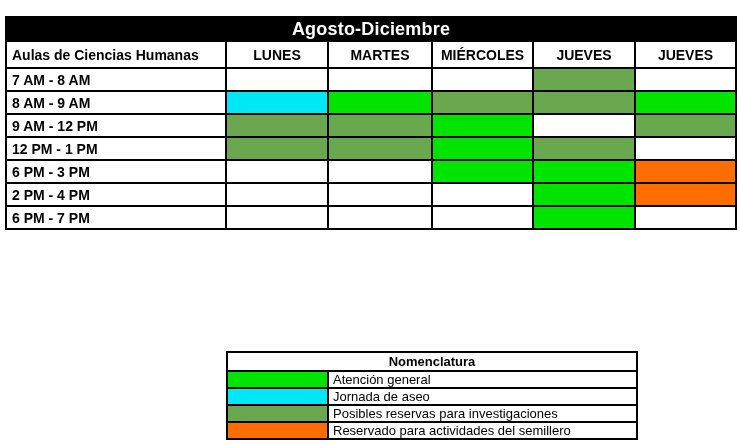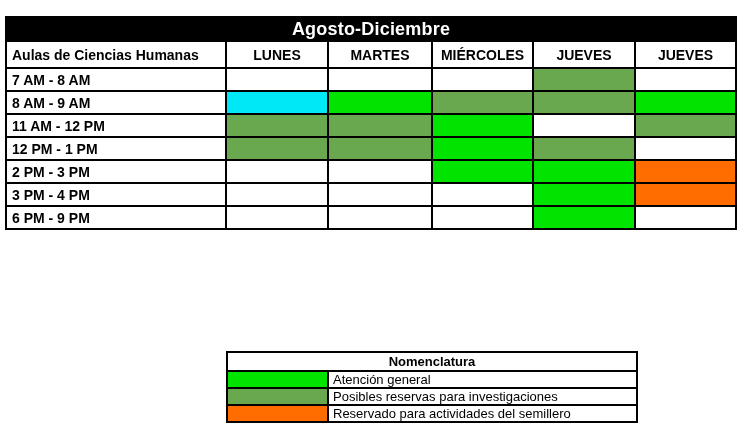--- a/index.html
+++ b/index.html
@@ -109,53 +109,53 @@
       </tr>
       <tr>
         <td class="time-cell">8 AM - 9 AM</td>
         <td class="slot-cell" style="background: rgb(0, 232, 245);"></td>
         <td class="slot-cell" style="background: rgb(0, 228, 0);"></td>
         <td class="slot-cell" style="background: rgb(106, 168, 79);"></td>
         <td class="slot-cell" style="background: rgb(106, 168, 79);"></td>
         <td class="slot-cell" style="background: rgb(0, 228, 0);"></td>
       </tr>
       <tr>
-        <td class="time-cell">11 AM - 12 PM</td>
+        <td class="time-cell">9 AM - 12 PM</td>
         <td class="slot-cell" style="background: rgb(106, 168, 79);"></td>
         <td class="slot-cell" style="background: rgb(106, 168, 79);"></td>
         <td class="slot-cell" style="background: rgb(0, 228, 0);"></td>
         <td class="slot-cell" style="background: rgb(255, 255, 255);"></td>
         <td class="slot-cell" style="background: rgb(106, 168, 79);"></td>
       </tr>
       <tr>
         <td class="time-cell">12 PM - 1 PM</td>
         <td class="slot-cell" style="background: rgb(106, 168, 79);"></td>
         <td class="slot-cell" style="background: rgb(106, 168, 79);"></td>
         <td class="slot-cell" style="background: rgb(0, 228, 0);"></td>
         <td class="slot-cell" style="background: rgb(106, 168, 79);"></td>
         <td class="slot-cell" style="background: rgb(255, 255, 255);"></td>
       </tr>
       <tr>
-        <td class="time-cell">2 PM - 3 PM</td>
+        <td class="time-cell">6 PM - 3 PM</td>
         <td class="slot-cell" style="background: rgb(255, 255, 255);"></td>
         <td class="slot-cell" style="background: rgb(255, 255, 255);"></td>
         <td class="slot-cell" style="background: rgb(0, 228, 0);"></td>
         <td class="slot-cell" style="background: rgb(0, 228, 0);"></td>
         <td class="slot-cell" style="background: rgb(255, 109, 1);"></td>
       </tr>
       <tr>
-        <td class="time-cell">3 PM - 4 PM</td>
+        <td class="time-cell">2 PM - 4 PM</td>
         <td class="slot-cell" style="background: rgb(255, 255, 255);"></td>
         <td class="slot-cell" style="background: rgb(255, 255, 255);"></td>
         <td class="slot-cell" style="background: rgb(255, 255, 255);"></td>
         <td class="slot-cell" style="background: rgb(0, 228, 0);"></td>
         <td class="slot-cell" style="background: rgb(255, 109, 1);"></td>
       </tr>
       <tr>
-        <td class="time-cell">6 PM - 9 PM</td>
+        <td class="time-cell">6 PM - 7 PM</td>
         <td class="slot-cell" style="background: rgb(255, 255, 255);"></td>
         <td class="slot-cell" style="background: rgb(255, 255, 255);"></td>
         <td class="slot-cell" style="background: rgb(255, 255, 255);"></td>
         <td class="slot-cell" style="background: rgb(0, 228, 0);"></td>
         <td class="slot-cell" style="background: rgb(255, 255, 255);"></td>
       </tr>
     </tbody>
 </table>
 
 <table id="legend">
@@ -168,20 +168,24 @@
       <th class="legend-title-cell" colspan="2">Nomenclatura</th>
     </tr>
   </thead>
   <tbody id="legend-body">
 
   <tr>
         <td class="swatch-cell" style="background: rgb(0, 228, 0);"></td>
         <td class="legend-label-cell">Atención general</td>
       </tr>
       <tr>
+        <td class="swatch-cell" style="background: rgb(0, 232, 245);"></td>
+        <td class="legend-label-cell">Jornada de aseo</td>
+      </tr>
+      <tr>
         <td class="swatch-cell" style="background: rgb(106, 168, 79);"></td>
         <td class="legend-label-cell">Posibles reservas para investigaciones</td>
       </tr>
       <tr>
         <td class="swatch-cell" style="background: rgb(255, 109, 1);"></td>
         <td class="legend-label-cell">Reservado para actividades del semillero</td>
       </tr>
     </tbody>
 </table>
 

